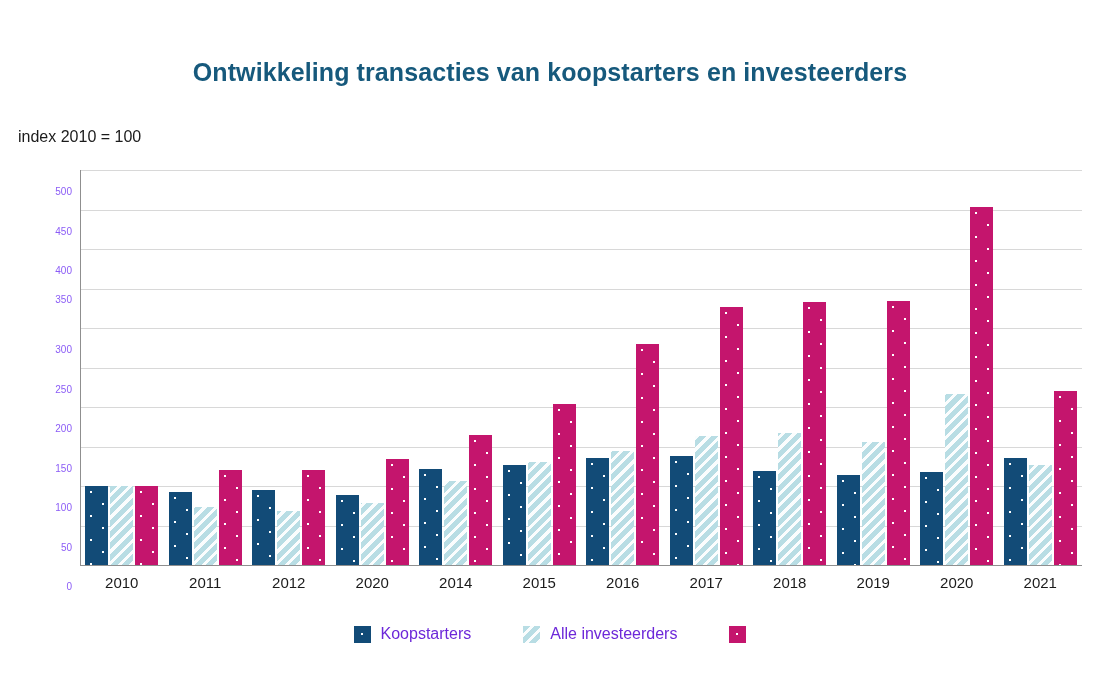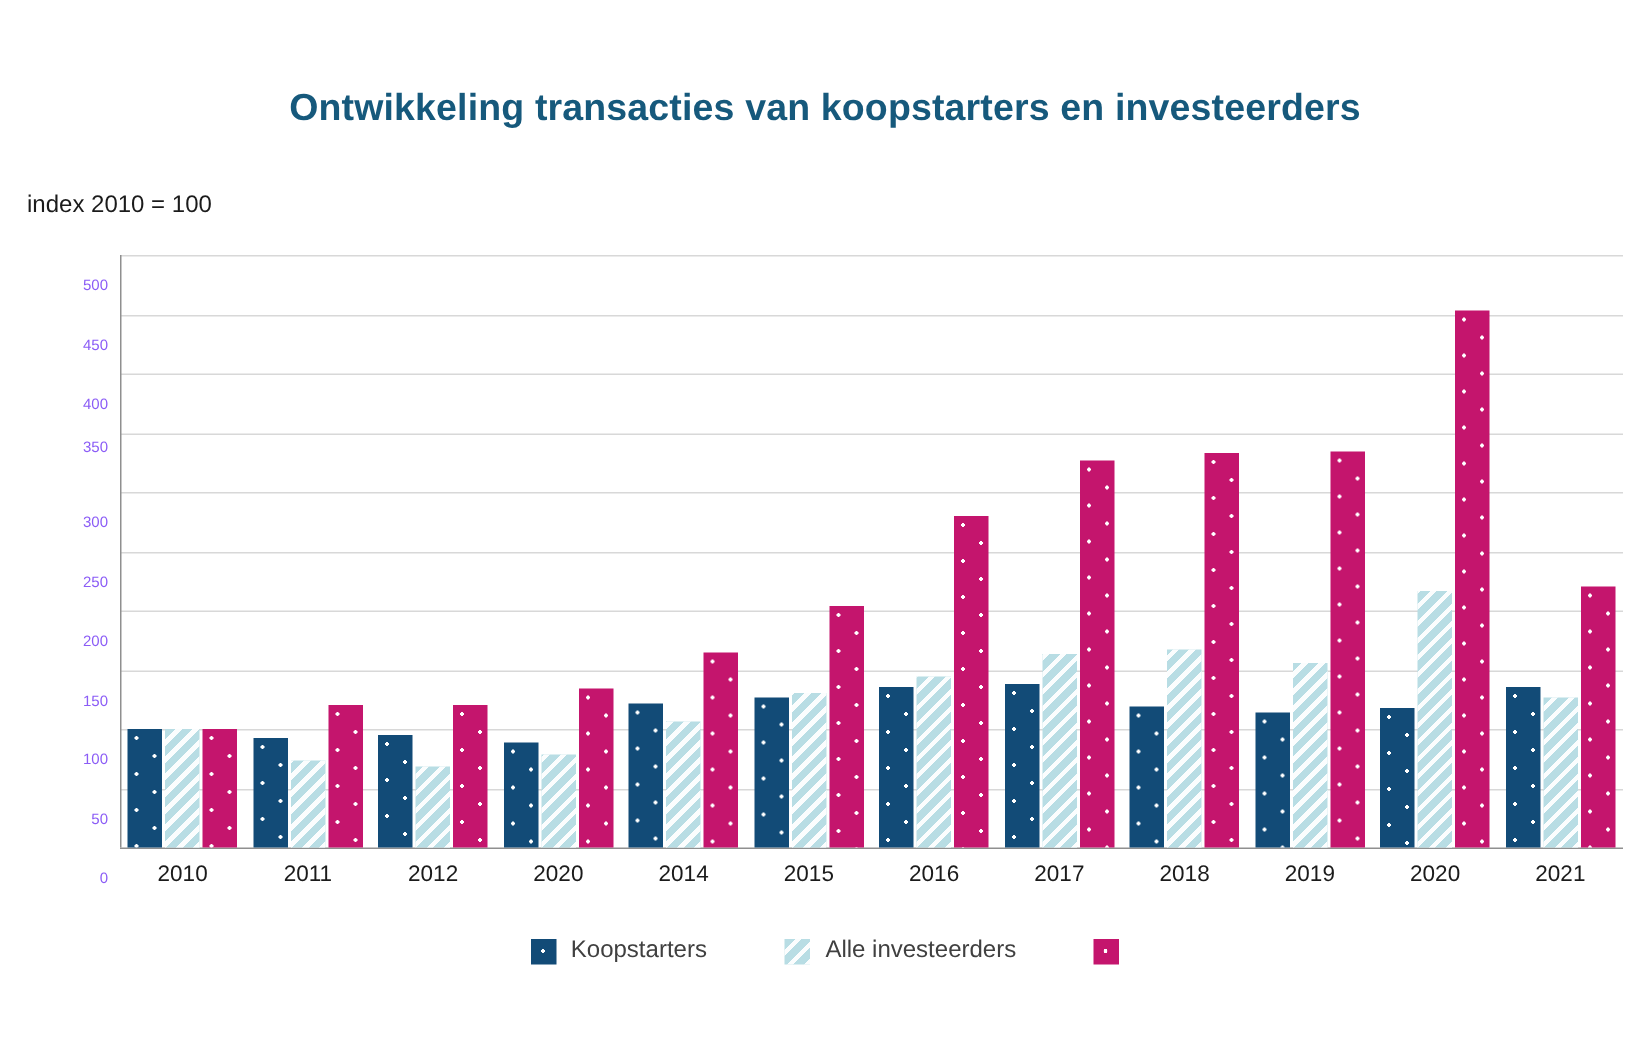--- a/index.html
+++ b/index.html
@@ -161,21 +161,21 @@
     display: flex;
     justify-content: center;
     align-items: center;
     gap: 52px;
   }
   .legend-item {
     display: flex;
     align-items: center;
     gap: 10px;
     font-size: 16px;
-    color: #404040;
+    color: #6d28d9;
   }
   .swatch {
     width: 17px;
     height: 17px;
     display: inline-block;
   }
   .swatch.koopstarters {
     background-color: #124b77;
     background-image: radial-gradient(circle at 8px 8px, #ffffff 1.2px, rgba(255,255,255,0) 1.4px);
   }

